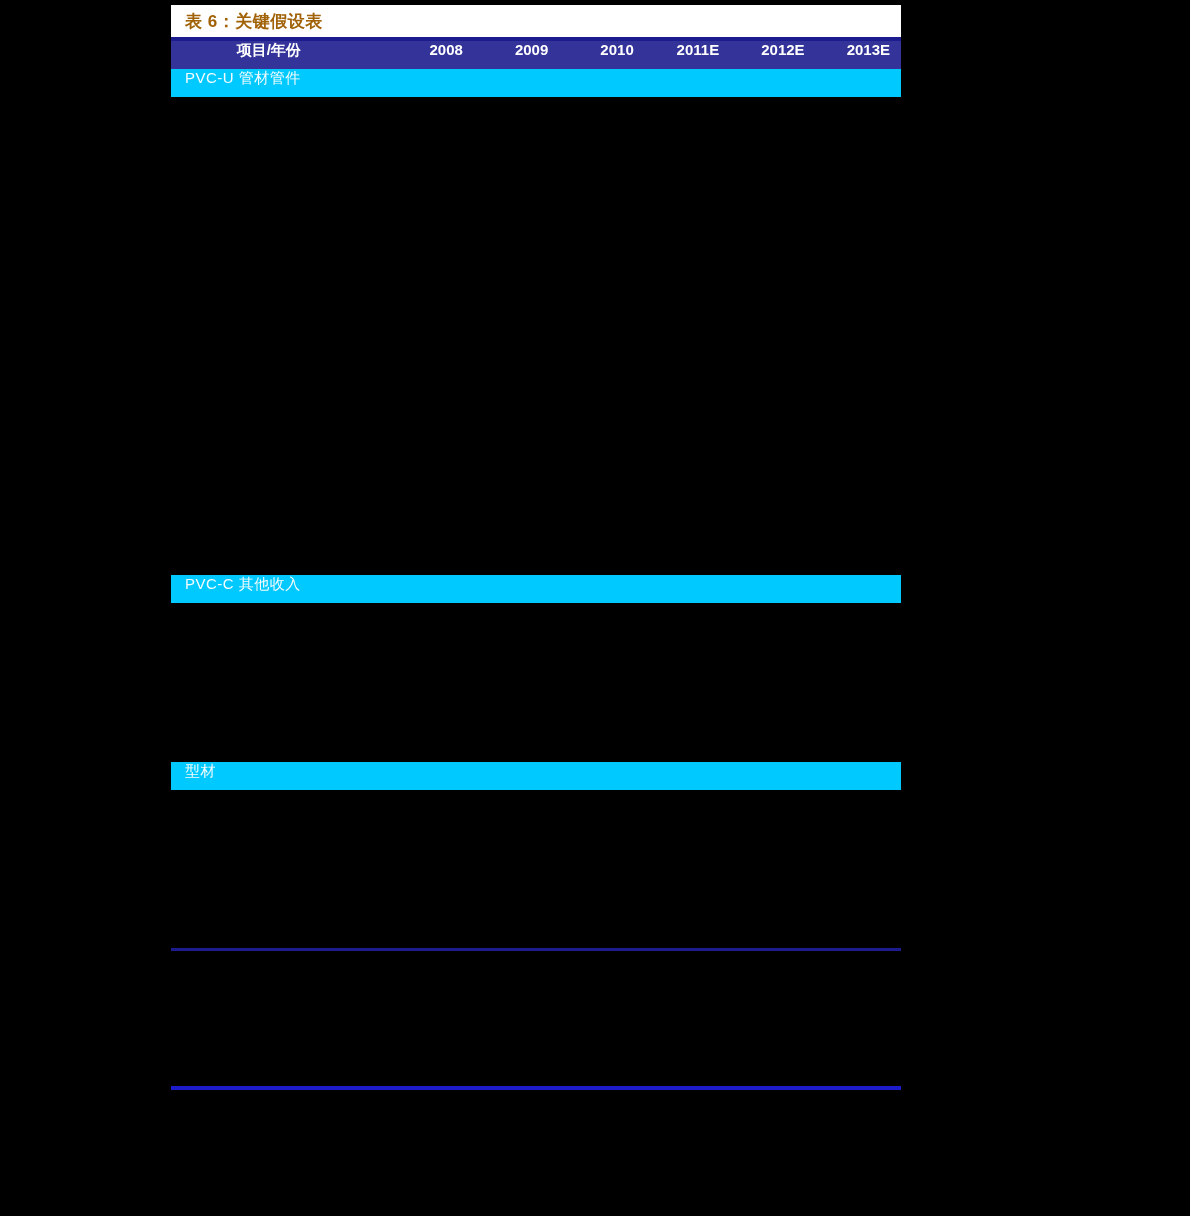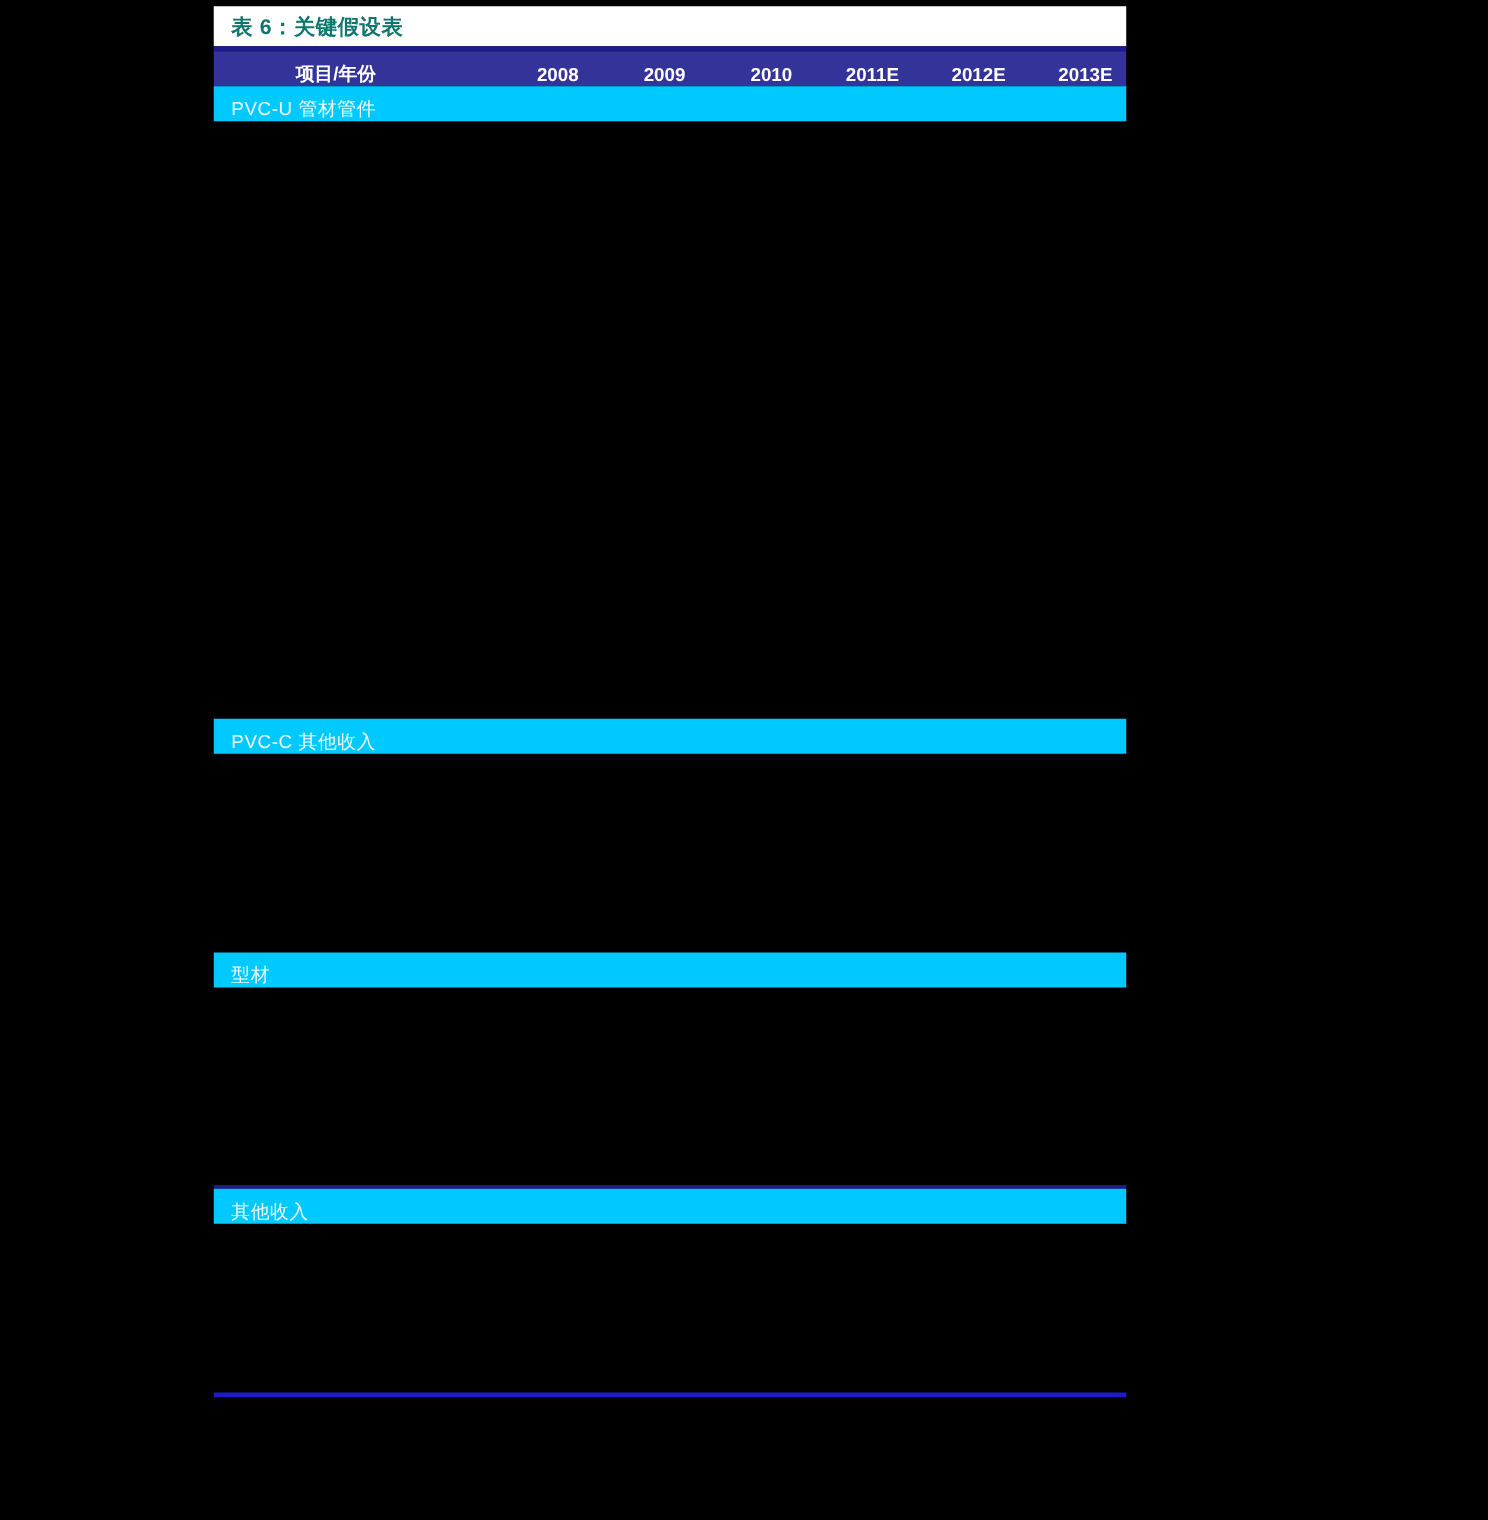--- a/index.html
+++ b/index.html
@@ -26,39 +26,39 @@
   
   .title-bar {
     background: #ffffff;
     height: 32px;
     display: flex;
     align-items: center;
     padding: 0 0 0 14px;
     box-sizing: border-box;
   }
   .title-text {
-    color: #0f766e;
+    color: #a16207;
     font-size: 17px;
     font-weight: bold;
     letter-spacing: 0.5px;
     line-height: 1;
     white-space: nowrap;
   }
   .title-rule {
     height: 4px;
     background: #1c1c8e;
     width: 100%;
   }
 
   
   .header-row {
     background: #33339a;
     height: 28px;
     display: flex;
-    align-items: flex-end;
+    align-items: flex-start;
     box-sizing: border-box;
   }
   .header-row .hcell {
     color: #ffffff;
     font-size: 15px;
     font-weight: bold;
     white-space: nowrap;
     box-sizing: border-box;
   }
   .hcell.label-col {
@@ -70,21 +70,21 @@
     width: 94px;
     text-align: right;
     padding-right: 11px;
   }
 
   
   .section-band {
     background: #00c9ff;
     height: 28px;
     display: flex;
-    align-items: flex-end;
+    align-items: flex-start;
     padding-left: 14px;
     box-sizing: border-box;
     position: relative;
   }
   .section-band .section-label {
     color: #f2fbff;
     font-size: 15px;
     font-weight: normal;
     white-space: nowrap;
     letter-spacing: 0.5px;
@@ -148,21 +148,18 @@
   </div>
   <div class="data-block" style="height:159px"></div>
 
   <div class="section-band">
     <span class="section-label">型材</span>
   </div>
   <div class="data-block" style="height:158px"></div>
 
   <div class="pre-band-rule"></div>
 
-  <div class="section-band">
-    <span class="section-label">其他收入</span>
-  </div>
   <div class="data-block" style="height:135px"></div>
 
   <div class="bottom-rule"></div>
   <div class="bottom-spacer"></div>
 
 </div>
 
 </body></html>

